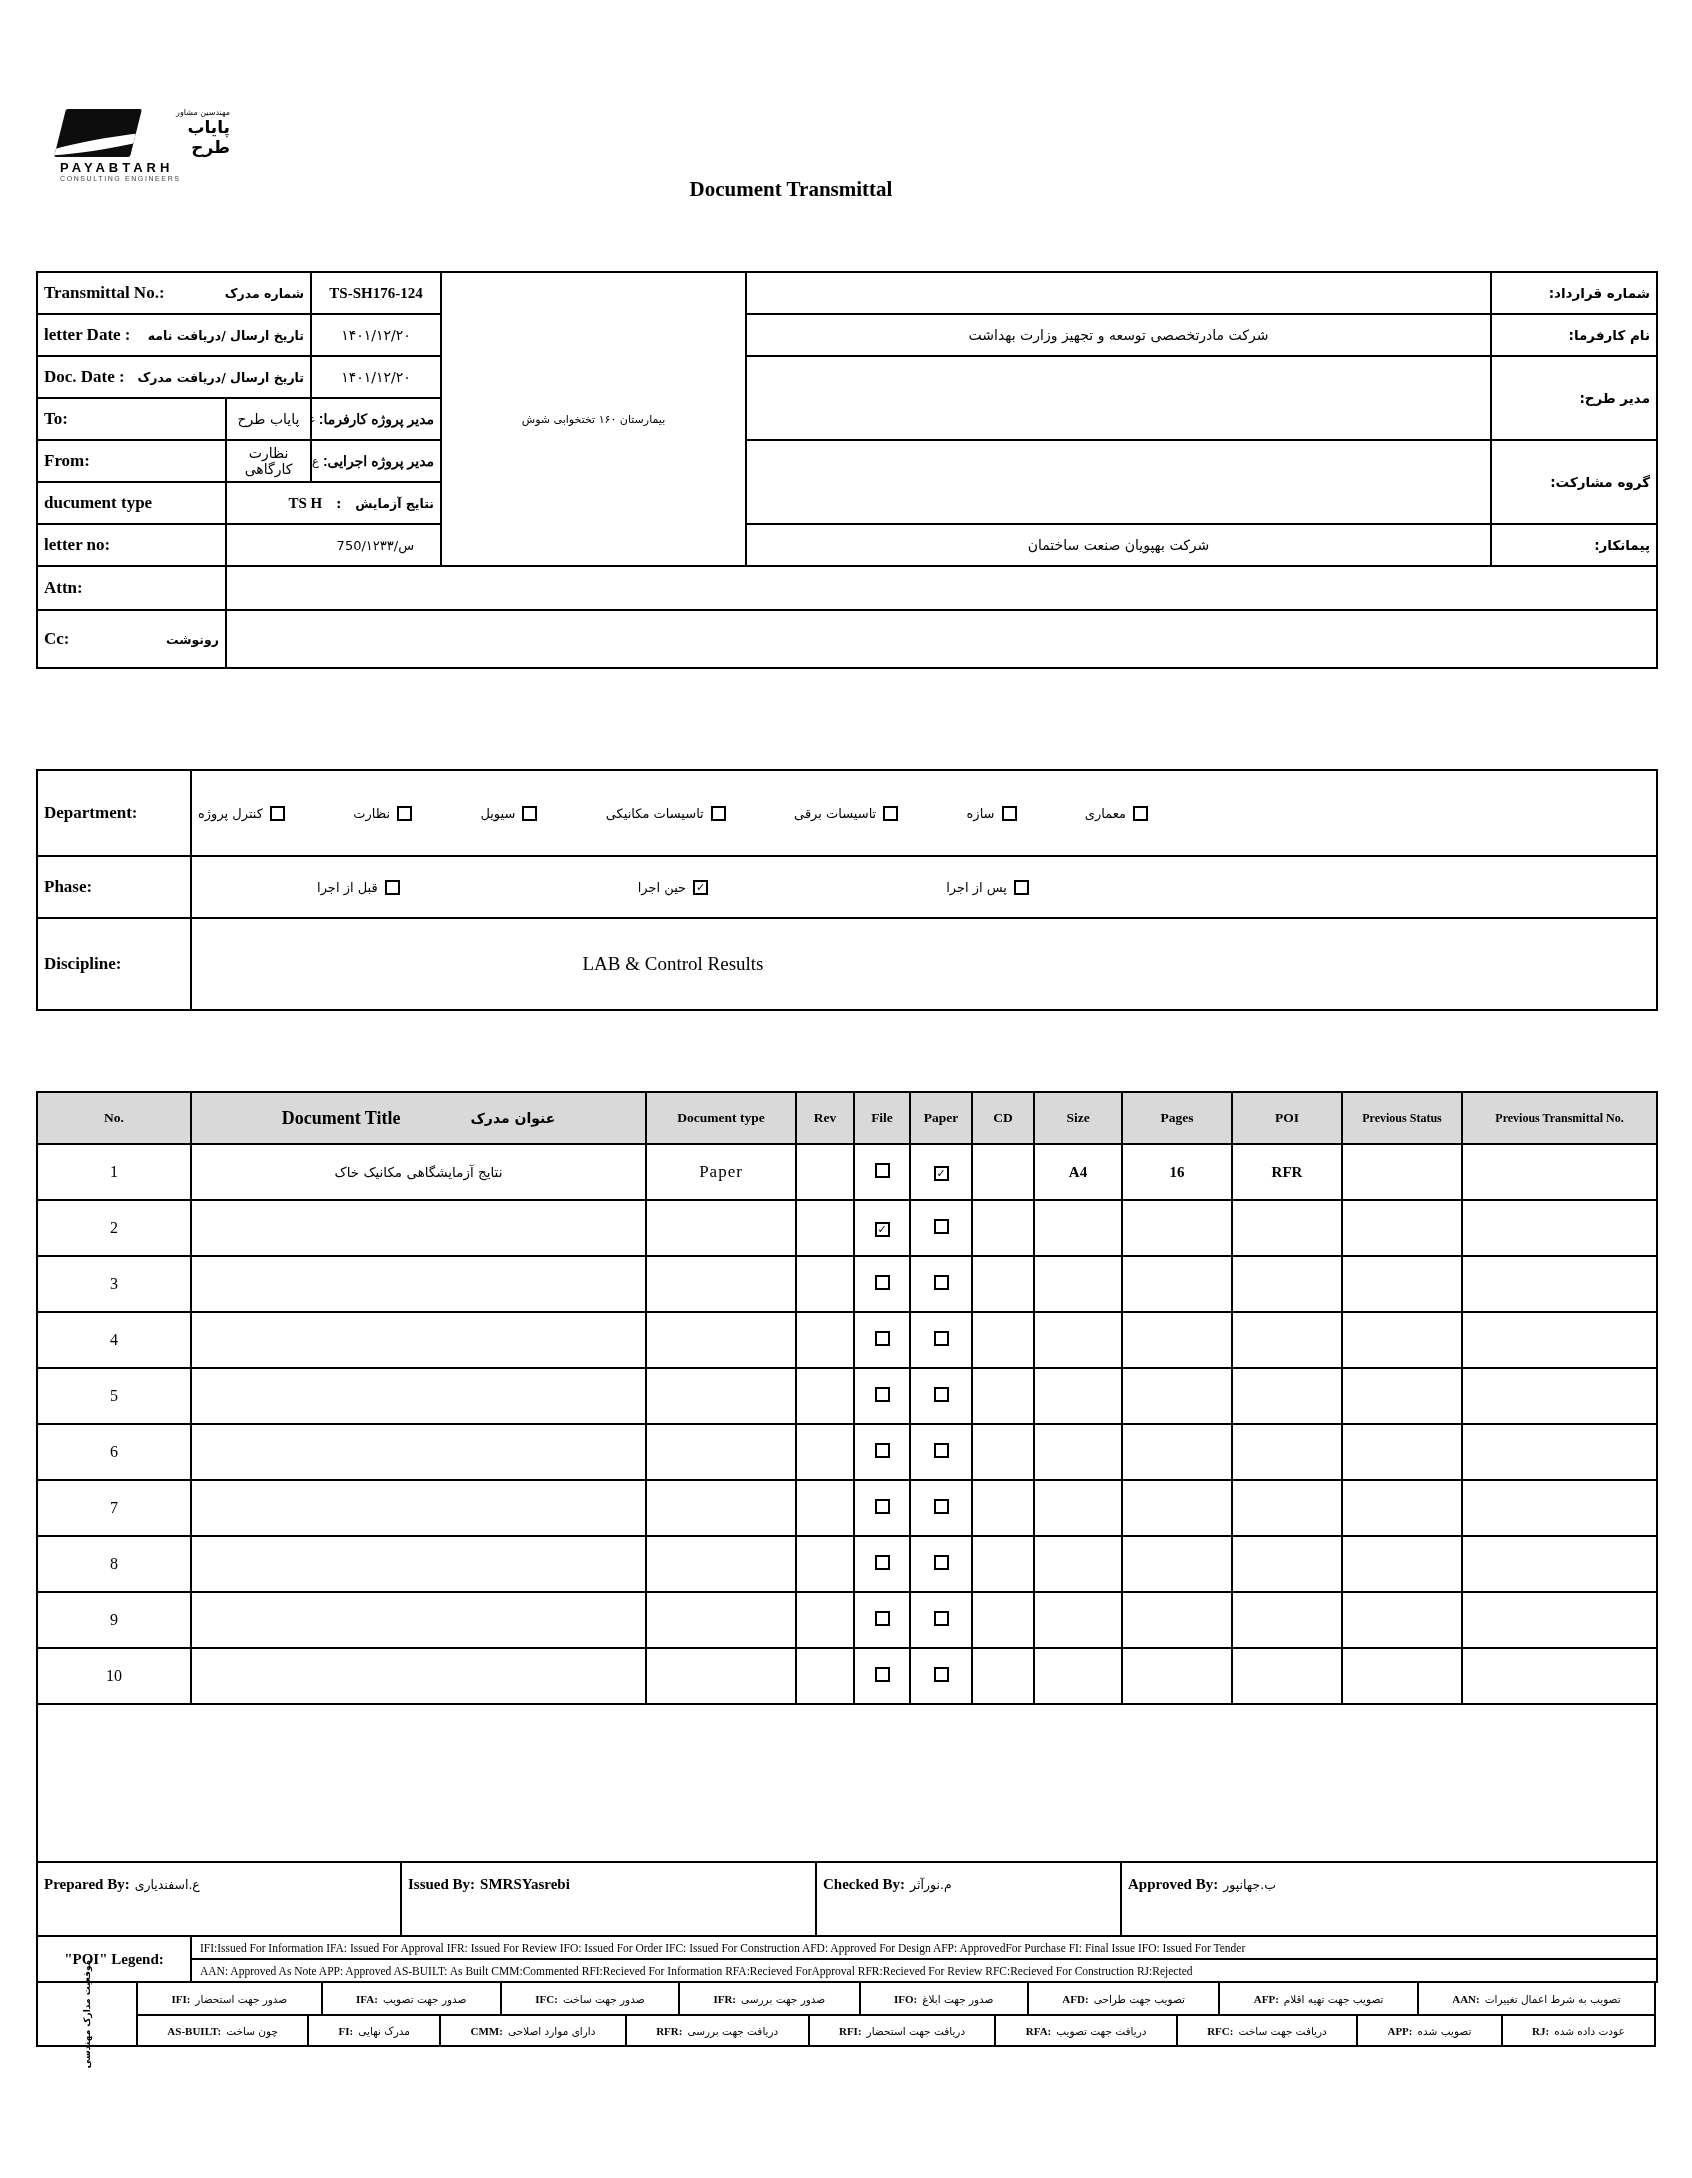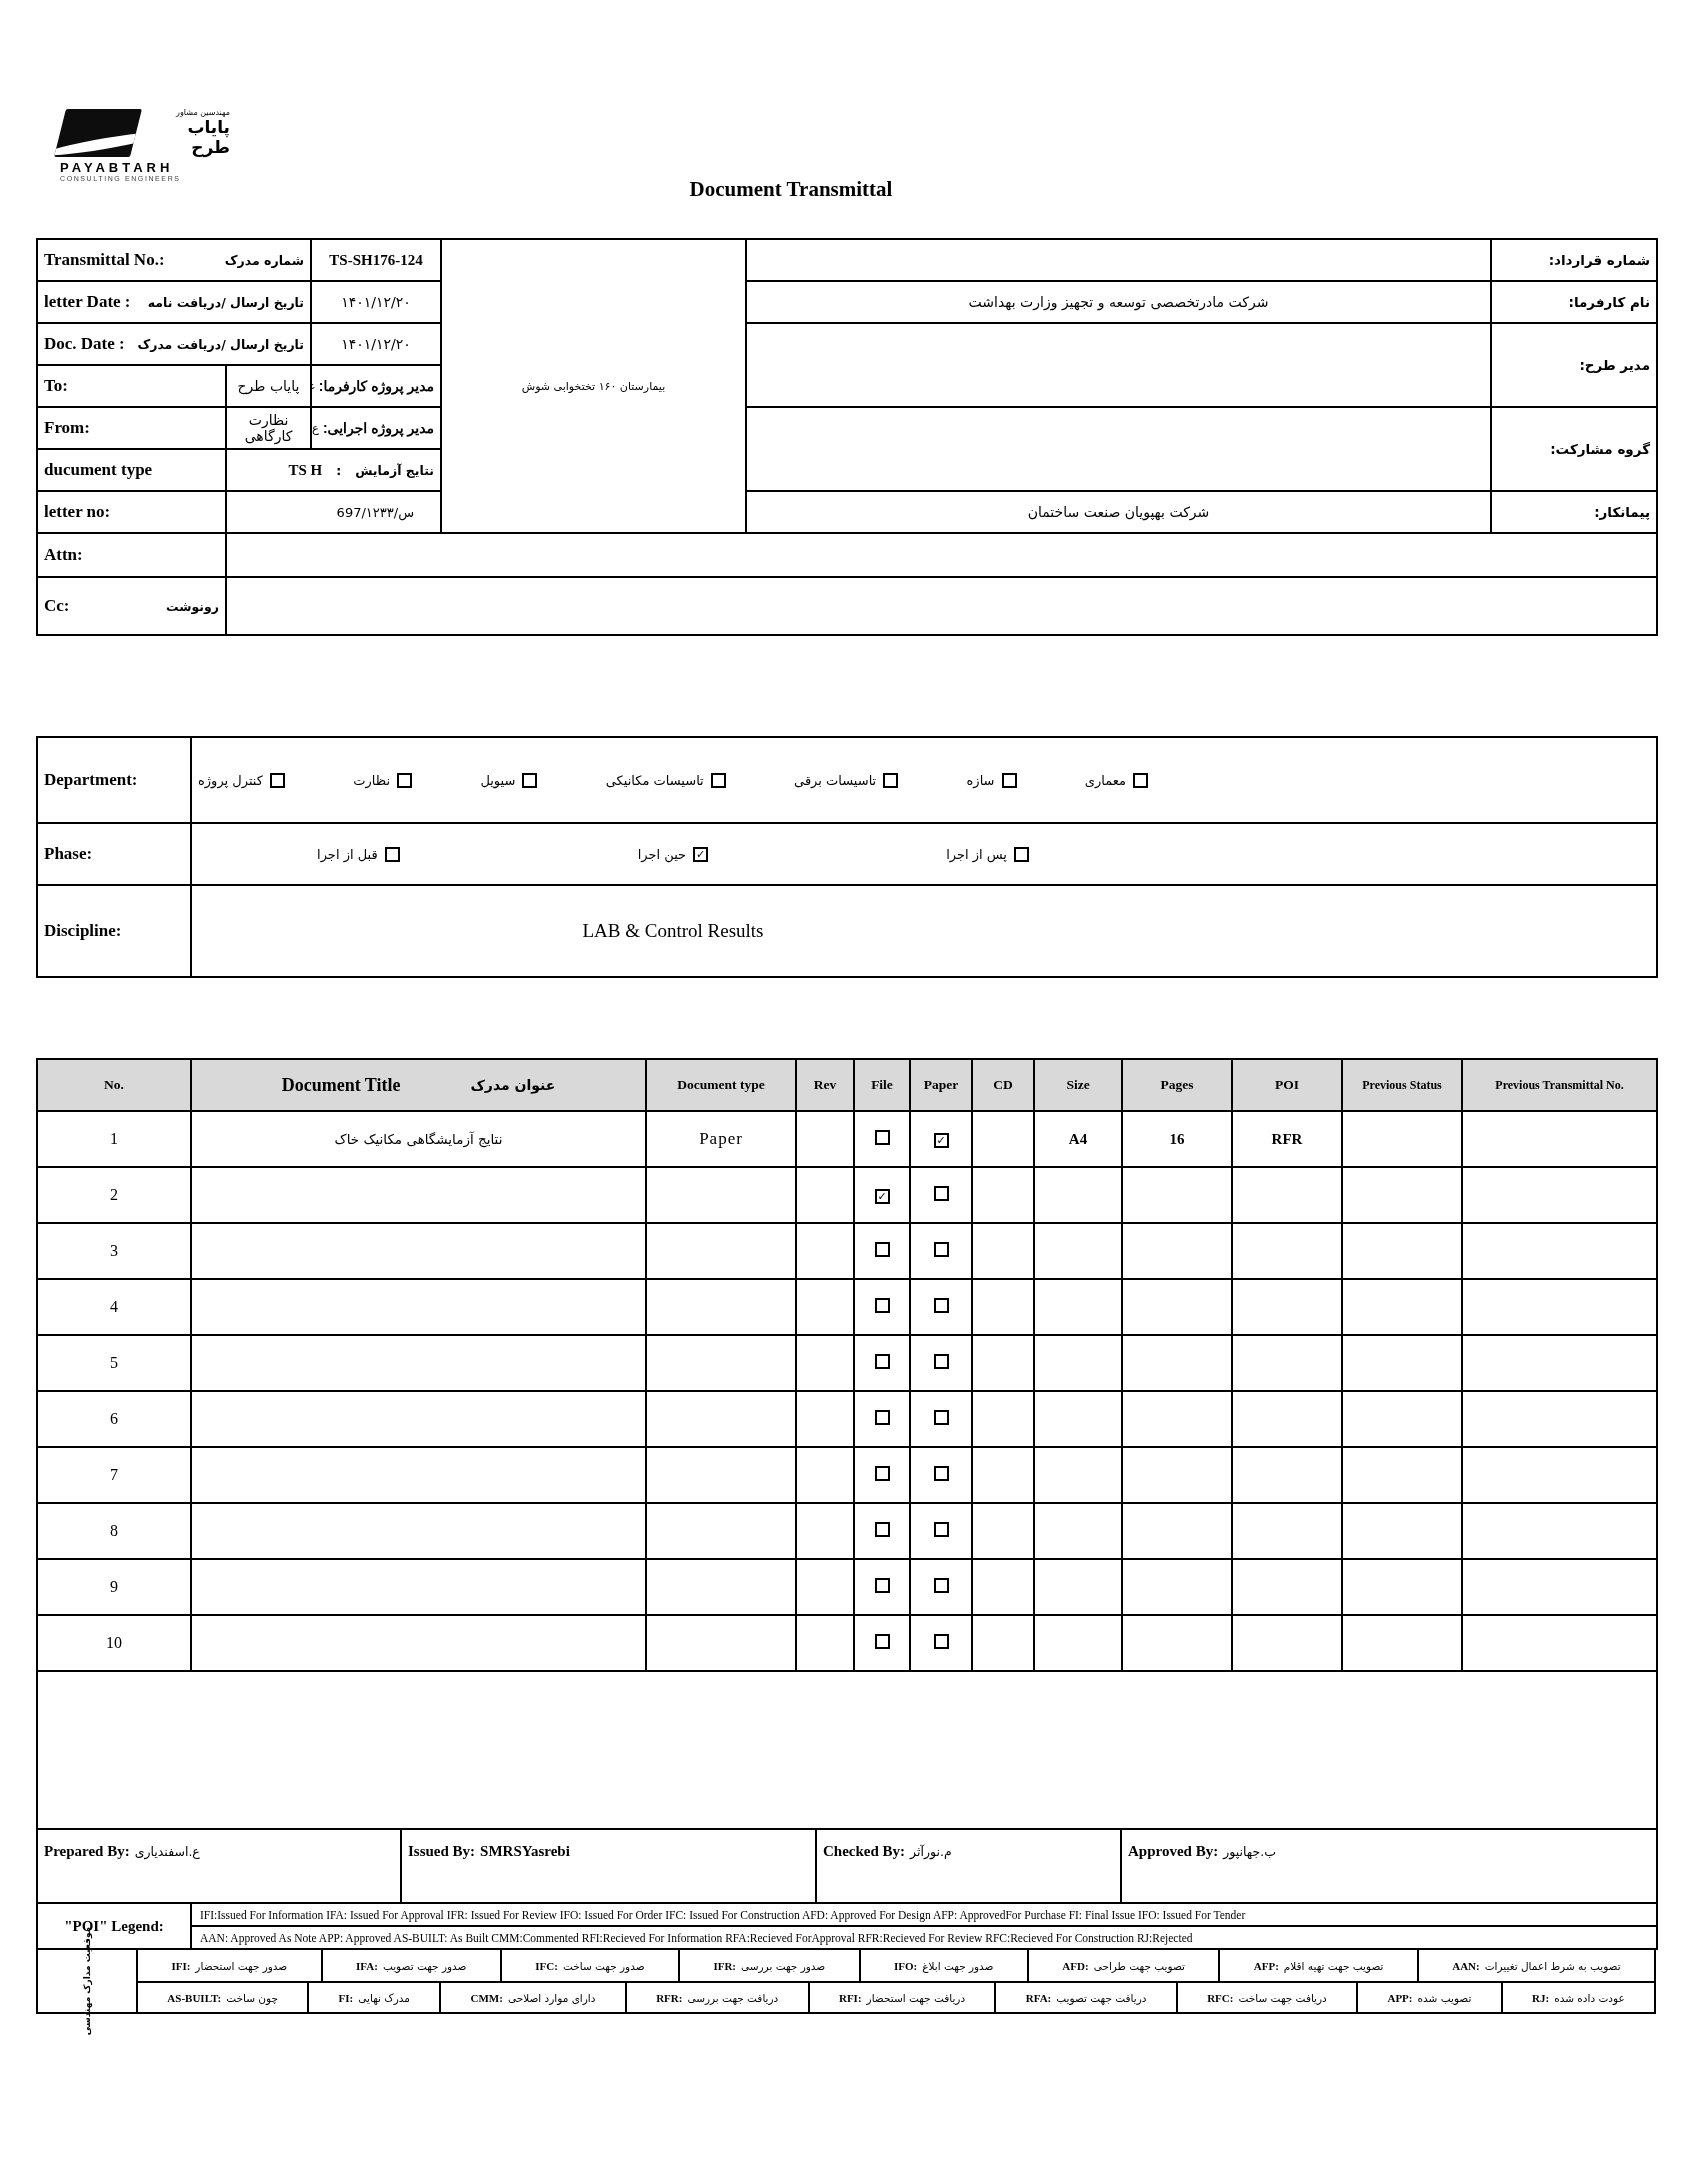--- a/index.html
+++ b/index.html
@@ -22,21 +22,21 @@
   .logo-name { display:block; font-size:17px; font-weight:bold; }
   .logo-en { font-family:"Liberation Sans", sans-serif; font-weight:bold; font-size:13px; letter-spacing:4px; margin-top:3px; }
   .logo-sub { font-family:"Liberation Sans", sans-serif; font-size:7px; letter-spacing:1.6px; color:#444; }
   .page-title { position:absolute; bottom:4px; left:0; width:100%; padding-right:110px; text-align:center; font-size:21px; font-weight:bold; }
 
   
   table { border-collapse:collapse; table-layout:fixed; }
   td { border:2px solid #000; padding:2px 6px; vertical-align:middle; overflow:hidden; }
 
   
-  .info { width:1620px; margin-top:32px; }
+  .info { width:1620px; margin-top:65px; }
   .info td { height:42px; }
   .lblpair { }
   .lblpair .pair { display:flex; justify-content:space-between; align-items:center; }
   .en-lbl { font-size:17px; font-weight:bold; white-space:nowrap; }
   .fa-lbl { font-family:"DejaVu Sans", sans-serif; font-size:12.5px; font-weight:bold; white-space:nowrap; }
   .val { text-align:center; font-size:15px; font-weight:bold; }
   .val-fa { text-align:center; font-family:"DejaVu Sans", sans-serif; font-size:14px; direction:ltr; }
   .pm-cell { direction:rtl; }
   .pm-cell .pair { display:flex; justify-content:space-between; align-items:center; gap:4px; }
   .pm-lbl { font-family:Liberation Sans, sans-serif; font-size:14px; font-weight:bold; white-space:nowrap; }
@@ -190,21 +190,21 @@
       <td class="ts-cell" colspan="2">
         <div class="pair">
           <span class="fa-lbl">نتایج آزمایش</span>
           <span class="fa-lbl">:</span>
           <span class="val" style="font-size:15px">TS H</span>
         </div>
       </td>
     </tr>
     <tr style="height:40px">
       <td><span class="en-lbl">letter no:</span></td>
-      <td class="letterno" colspan="2">697/۱۲۳۳/س</td>
+      <td class="letterno" colspan="2">750/۱۲۳۳/س</td>
       <td class="rvalue">شرکت بهپویان صنعت ساختمان</td>
       <td class="rlabel">پیمانکار:</td>
     </tr>
     <tr style="height:44px">
       <td><span class="en-lbl">Attn:</span></td>
       <td colspan="5"></td>
     </tr>
     <tr style="height:58px">
       <td>
         <div class="cc-pair">

